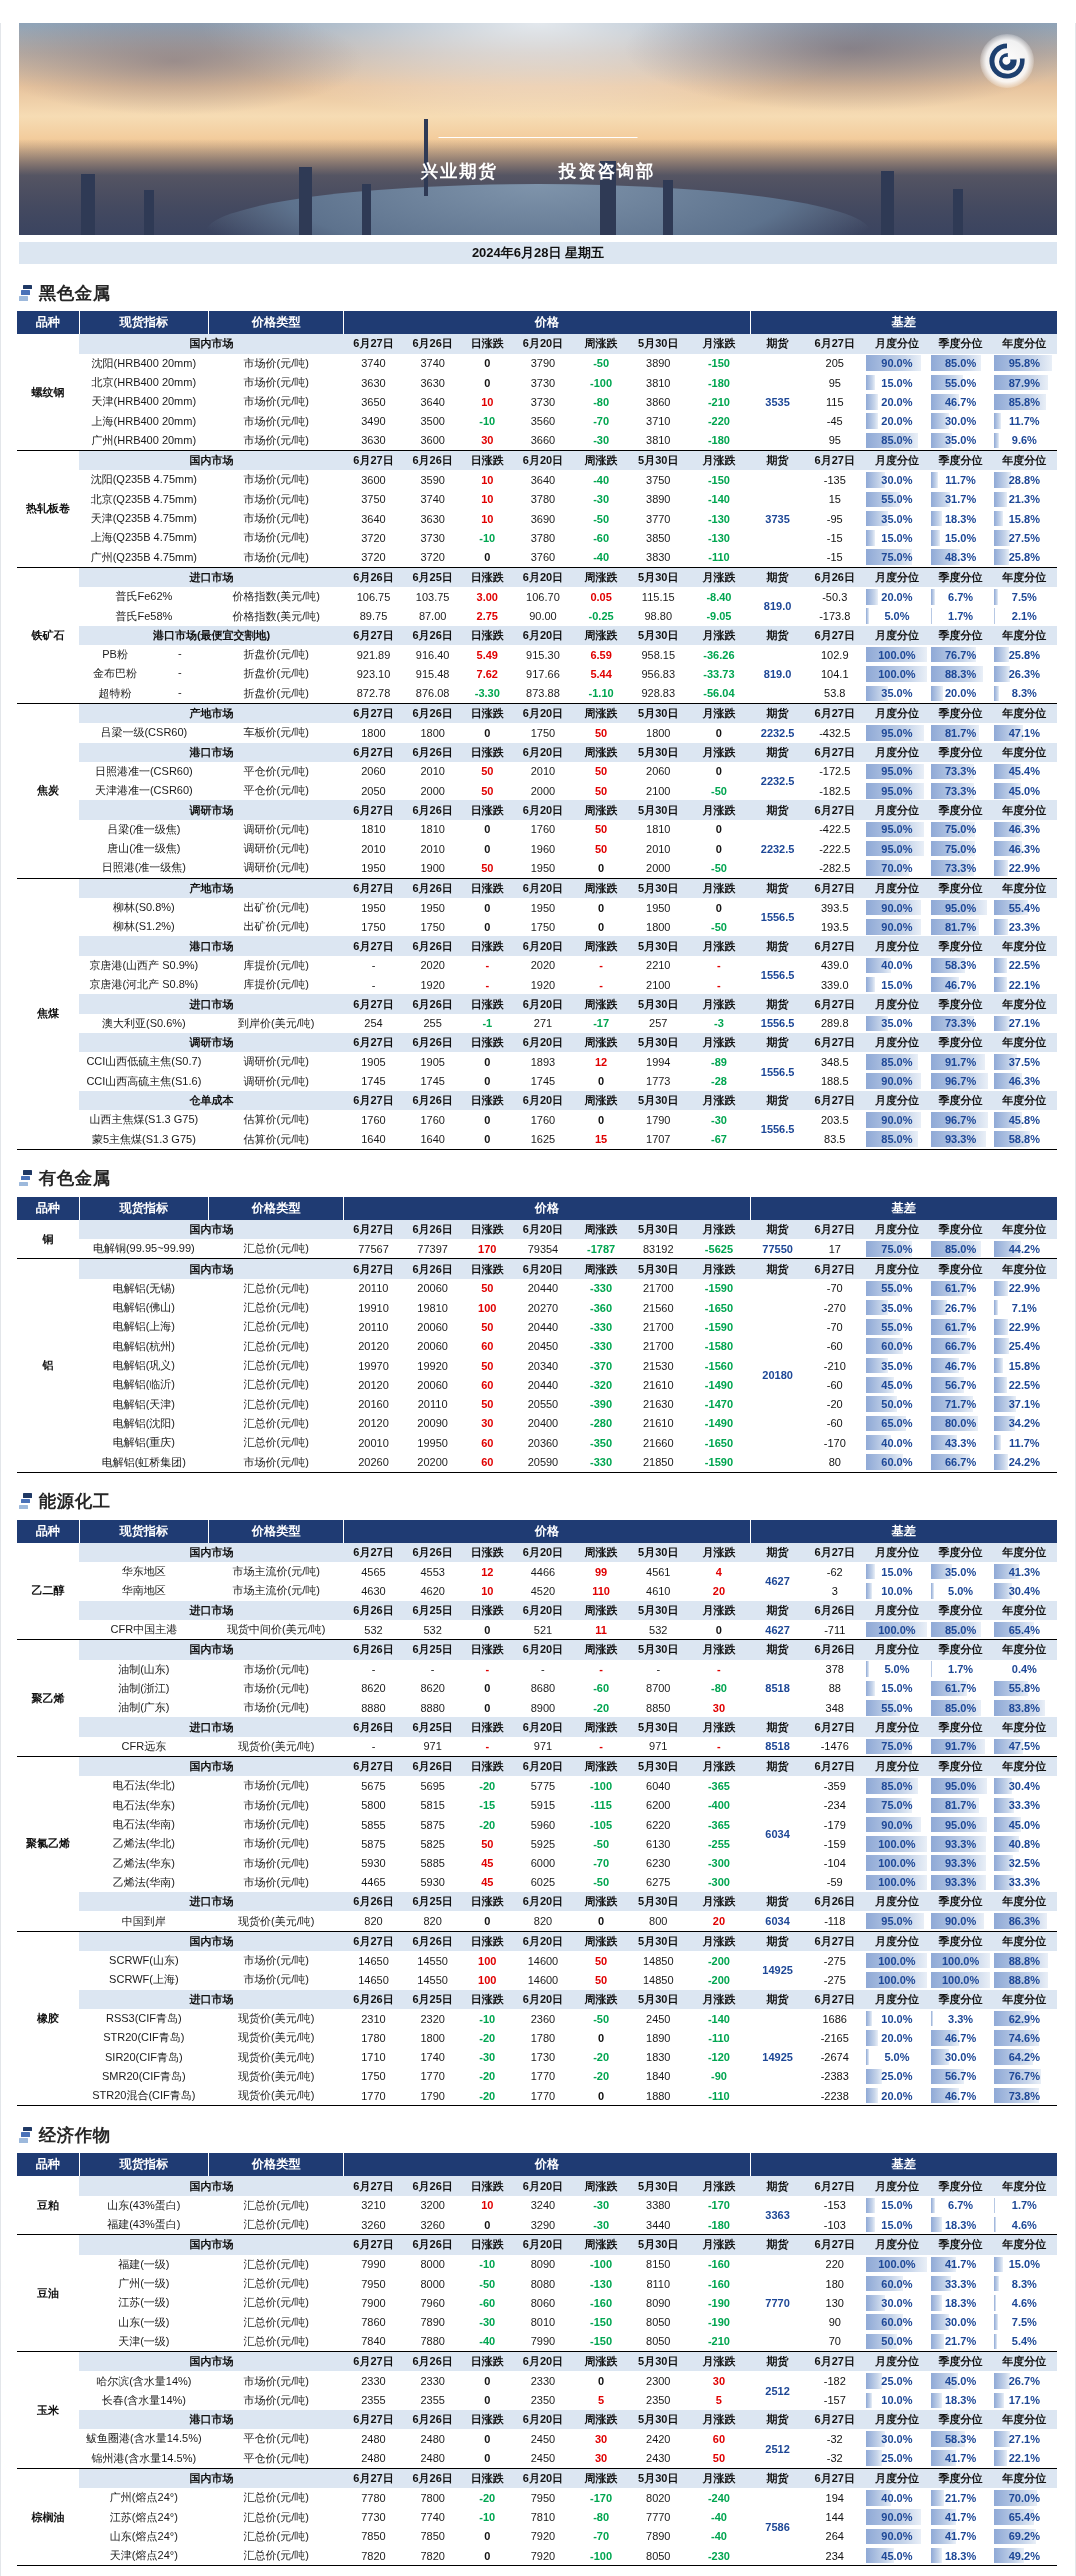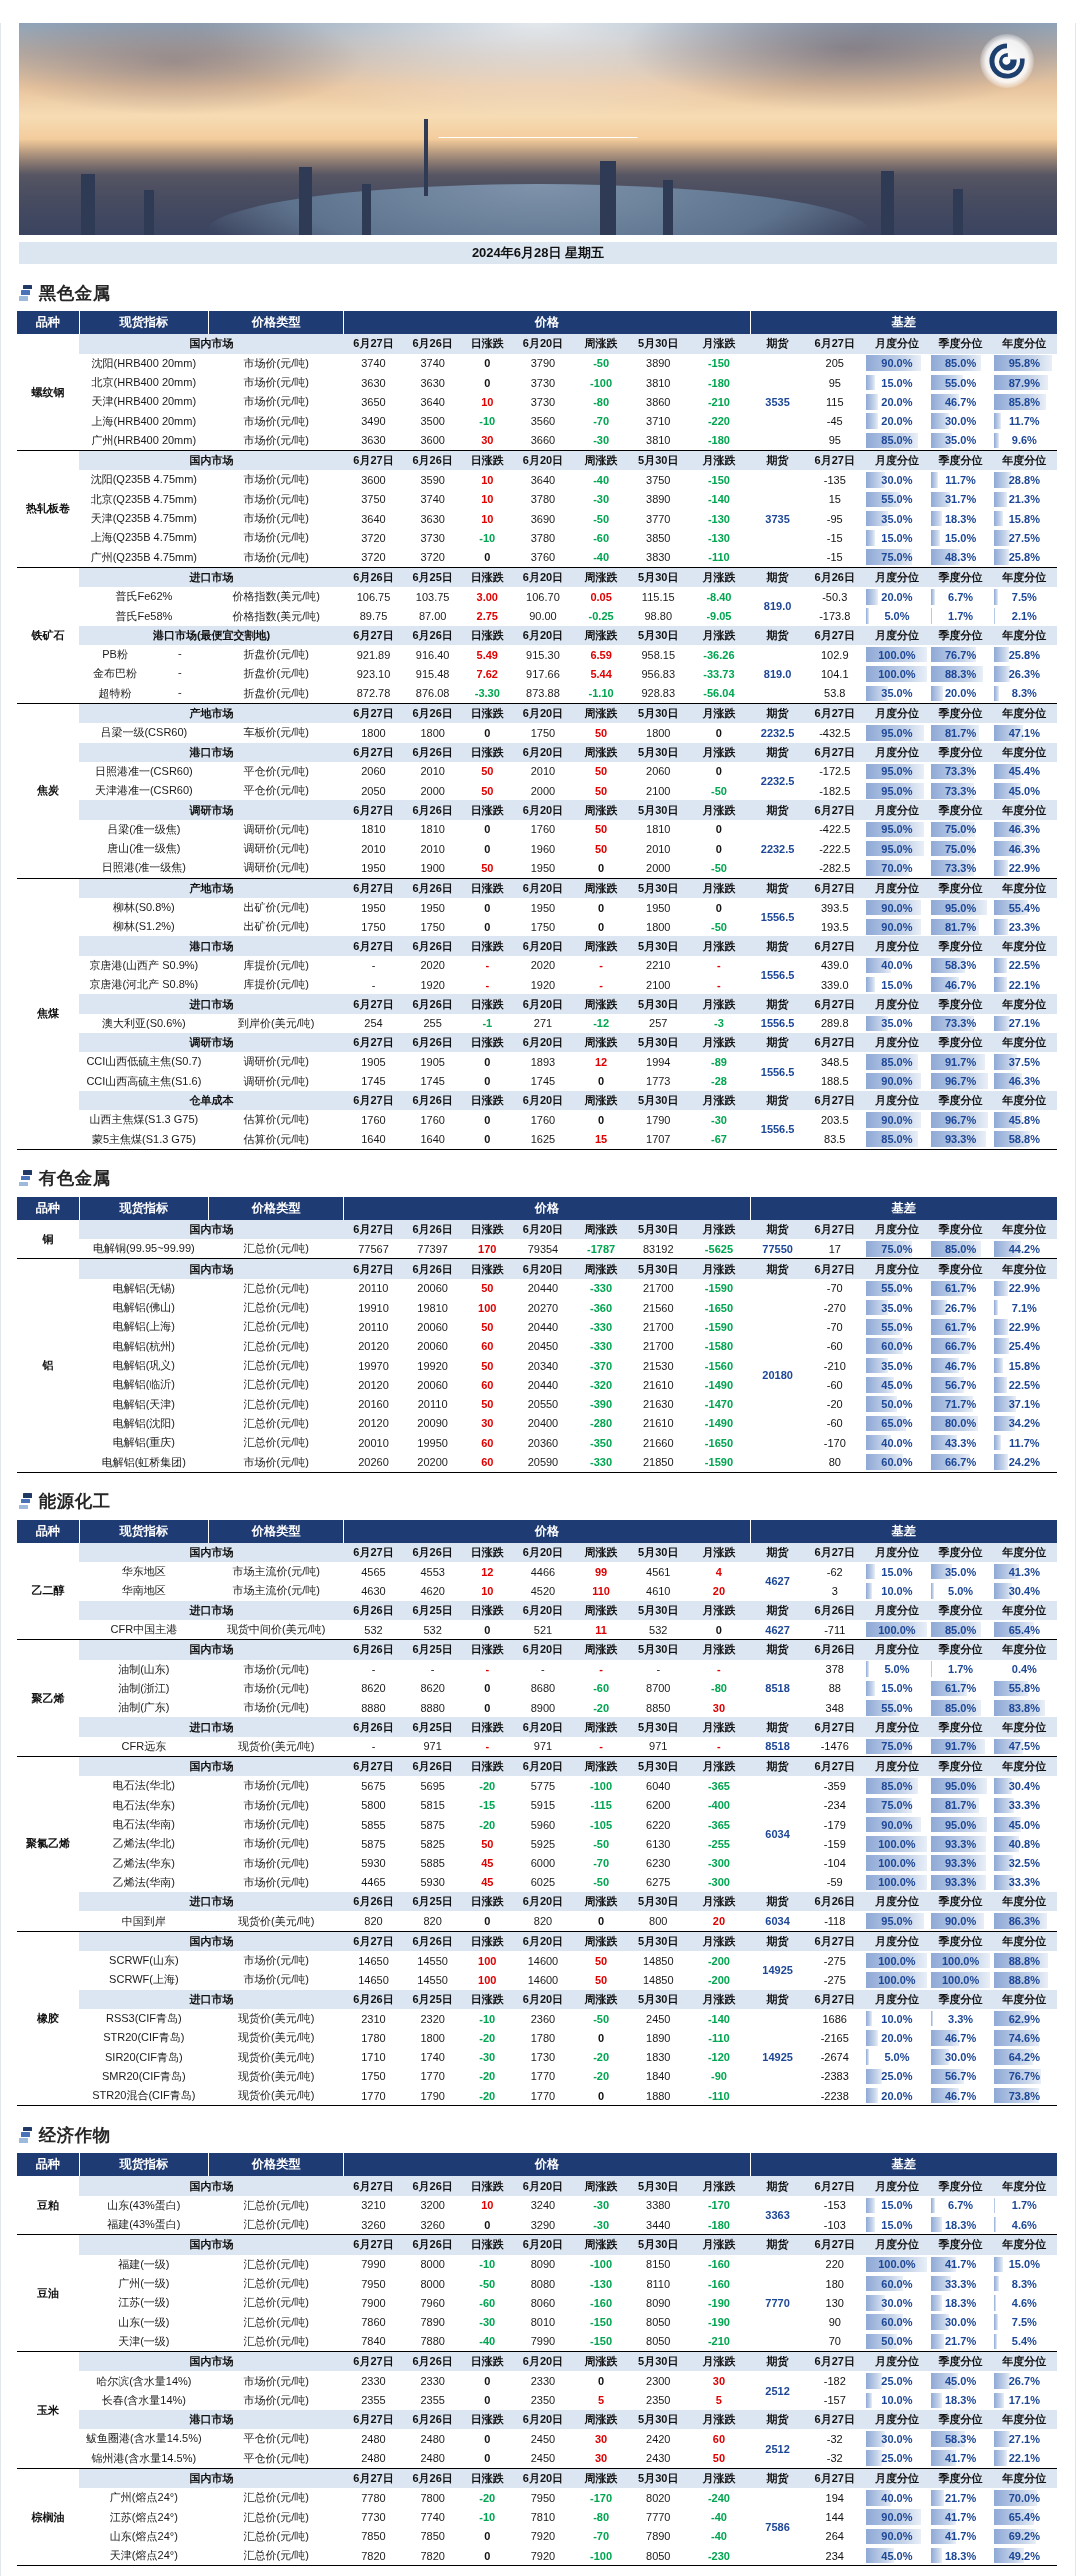--- a/index.html
+++ b/index.html
@@ -69,20 +69,23 @@
     <div class="blk" style="left:6%;width:14px;height:61px;"></div>
     <div class="blk" style="left:12%;width:10.3px;height:45px;"></div>
     <div class="blk" style="left:27%;width:13px;height:68px;"></div>
     <div class="blk" style="left:33%;width:9px;height:51px;"></div>
     <div class="tower"></div>
     <div class="blk" style="left:56%;width:15.4px;height:74px;"></div>
     <div class="blk" style="left:62%;width:10.3px;height:55px;"></div>
     <div class="blk" style="left:83%;width:13px;height:64px;"></div>
     <div class="blk" style="left:90%;width:9.6px;height:46px;"></div>
     <div class="b-line"></div>
+    <div class="b-sub">
+      <span>兴业期货</span><span class="gap"></span><span>投资咨询部</span>
+    </div>
     <div class="logo">
       <svg width="40" height="40" viewBox="0 0 100 100">
         <path d="M50 6 A44 44 0 1 0 94 50 L94 44 L82 44 A32 32 0 1 1 50 18 Z" fill="#1d3f6e"></path>
         <path d="M52 30 A22 22 0 1 0 74 52 L74 46 L58 46 A10 10 0 1 1 52 40 Z" fill="#1d3f6e"></path>
       </svg>
     </div>
   </div>
 
   <div class="datebar">
     <span>2024年6月28日  星期五</span>
@@ -687,21 +690,21 @@
             <td>季度分位</td>
             <td>年度分位</td>
           </tr>
           <tr class="data">
             <td class="ind">澳大利亚(S0.6%)</td>
             <td class="typ">到岸价(美元/吨)</td>
             <td class="num ">254</td>
             <td class="num ">255</td>
             <td class="num dn">-1</td>
             <td class="num ">271</td>
-            <td class="num dn">-12</td>
+            <td class="num dn">-17</td>
             <td class="num ">257</td>
             <td class="num dn">-3</td>
             <td class="fut" rowspan="1">1556.5</td>
             <td class="num basis">289.8</td>
             <td class="pct"><span class="bar" style="width: calc(35% - 1.4px);"></span><span class="pv">35.0%</span></td>
             <td class="pct"><span class="bar" style="width: calc(73.3% - 2.8px);"></span><span class="pv">73.3%</span></td>
             <td class="pct"><span class="bar" style="width: calc(27.1% - 1px);"></span><span class="pv">27.1%</span></td>
           </tr>
           <tr class="sub">
             <td colspan="2">调研市场</td>

